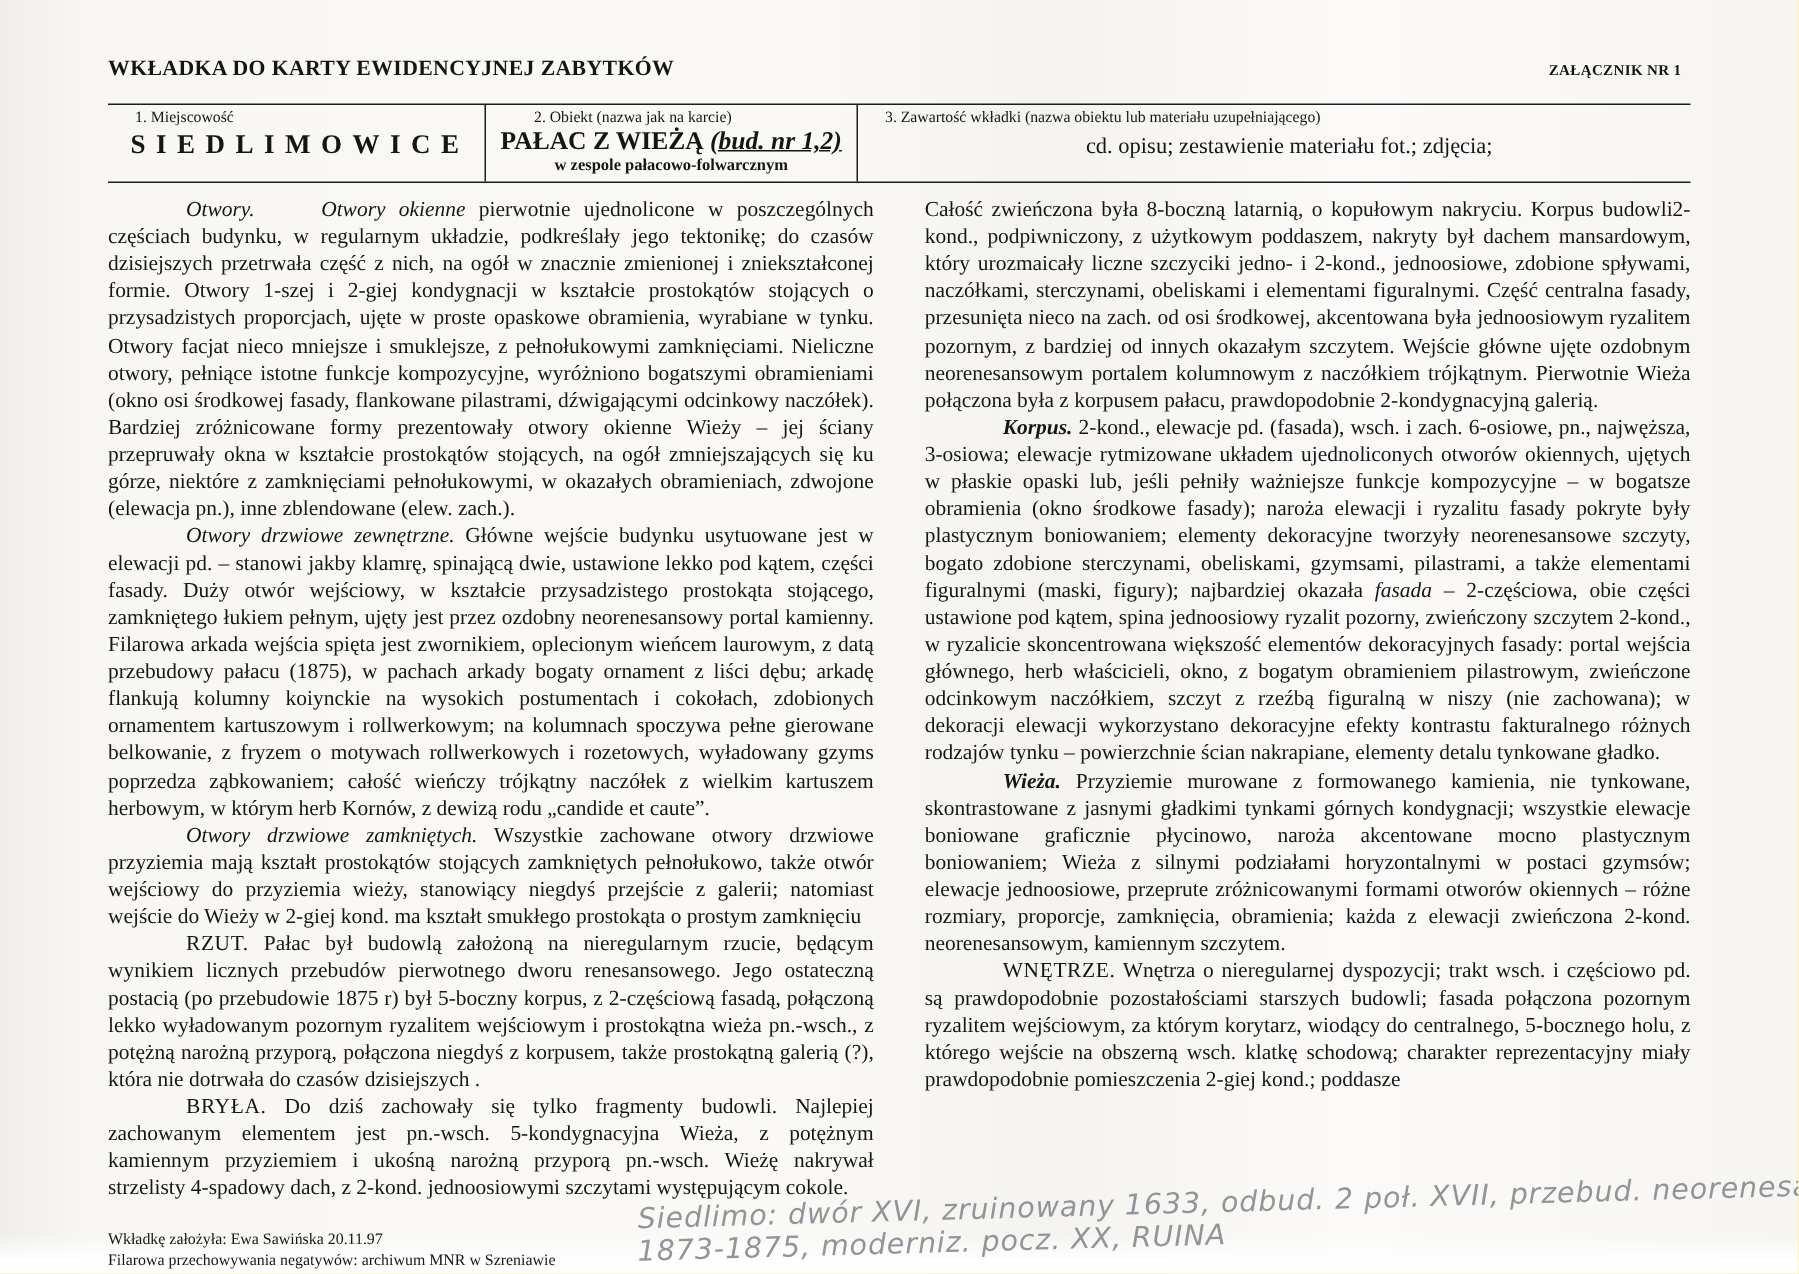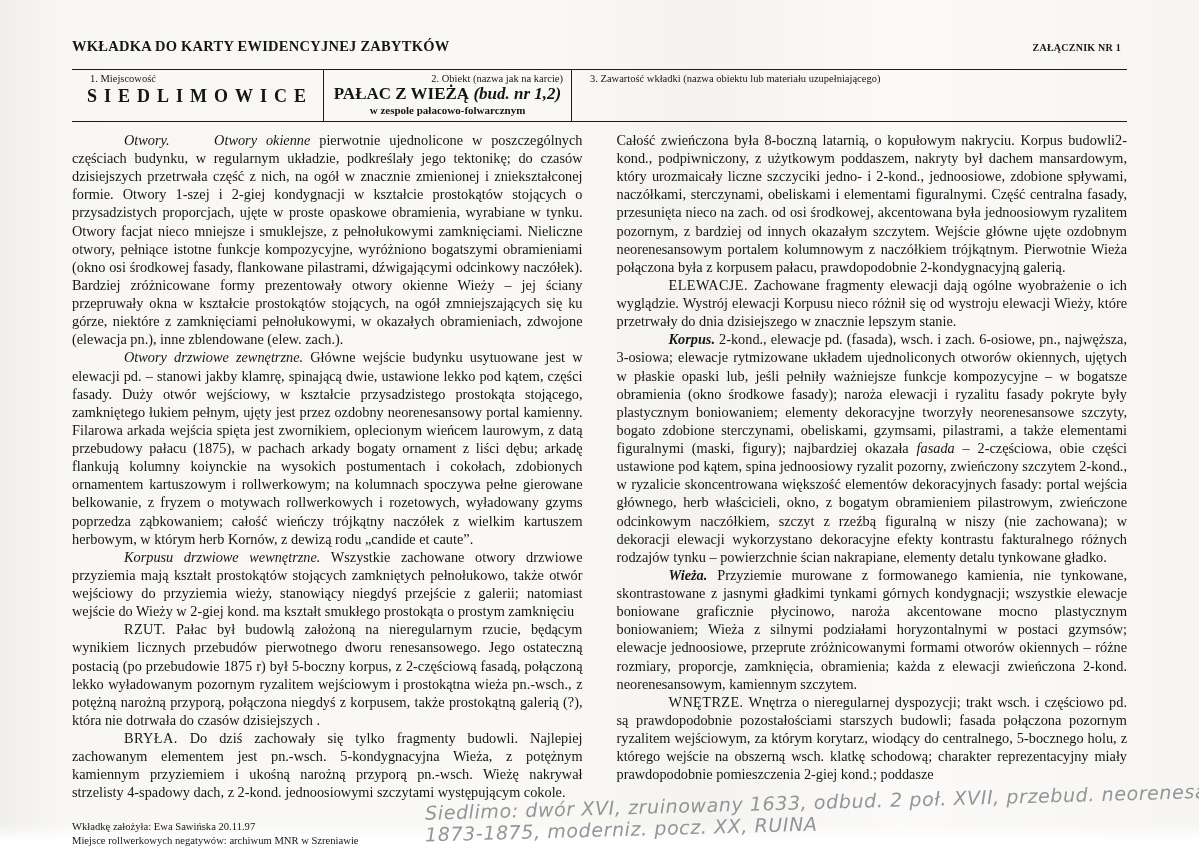--- a/index.html
+++ b/index.html
@@ -76,37 +76,37 @@
     box-sizing: border-box;
   }
   .idcell.c1 { width: 252px; border-right: 1.3px solid #1c1c1c; }
   .idcell.c2 { width: 248px; border-right: 1.3px solid #1c1c1c; }
   .idcell.c3 { flex: 1; }
   .idlabel {
     font-size: 10.5px;
     line-height: 1.15;
     padding-left: 10px;
   }
-  .idlabel.center { text-align: right; padding-left: 24px; }
+  .idlabel.center { text-align: left; padding-left: 24px; }
   .idvalue-place {
     text-align: left;
     font-weight: bold;
     font-size: 18px;
     letter-spacing: 7px;
     margin-top: 1px;
     padding-left: 7px;
   }
   .idvalue-obj {
     text-align: center;
     font-weight: bold;
     font-size: 17px;
     line-height: 1.05;
     margin-top: 0px;
   }
-  .idvalue-obj .it { font-style: italic; }
+  .idvalue-obj .it { font-style: italic; text-decoration: underline; }
   .idvalue-obj-sub {
     text-align: center;
     font-weight: bold;
     font-size: 11px;
     margin-top: 1px;
   }
   .idvalue-content {
     text-align: center;
     font-size: 15px;
     margin-top: 5px;
@@ -182,53 +182,53 @@
       </div>
 
       <div class="idcell c2">
         <div class="idlabel center">2. Obiekt (nazwa jak na karcie)</div>
         <div class="idvalue-obj"><span>PAŁAC Z WIEŻĄ </span><span class="it">(bud. nr 1,2)</span></div>
         <div class="idvalue-obj-sub">w zespole pałacowo-folwarcznym</div>
       </div>
 
       <div class="idcell c3">
         <div class="idlabel">3. Zawartość wkładki (nazwa obiektu lub materiału uzupełniającego)</div>
+        <div class="idvalue-content">cd. opisu; zestawienie materiału fot.; zdjęcia;</div>
       </div>
 
     </div>
 
     <div class="columns">
 
       <div class="col">
         <p class="ind"><span class="run-i">Otwory.</span>&nbsp;&nbsp;&nbsp;&nbsp;&nbsp;<span class="run-i">Otwory okienne</span><span> pierwotnie ujednolicone w poszczególnych częściach budynku, w regularnym układzie, podkreślały jego tektonikę; do czasów dzisiejszych przetrwała część z nich, na ogół w znacznie zmienionej i zniekształconej formie. Otwory 1-szej i 2-giej kondygnacji w kształcie prostokątów stojących o przysadzistych proporcjach, ujęte w proste opaskowe obramienia, wyrabiane w tynku. Otwory facjat nieco mniejsze i smuklejsze, z pełnołukowymi zamknięciami. Nieliczne otwory, pełniące istotne funkcje kompozycyjne, wyróżniono bogatszymi obramieniami (okno osi środkowej fasady, flankowane pilastrami,  dźwigającymi odcinkowy naczółek). Bardziej zróżnicowane formy prezentowały otwory okienne Wieży –  jej ściany przepruwały okna w kształcie prostokątów stojących, na ogół zmniejszających się ku górze, niektóre z zamknięciami pełnołukowymi, w okazałych obramieniach, zdwojone (elewacja pn.), inne zblendowane (elew. zach.).</span></p>
 
         <p class="ind"><span class="run-i">Otwory drzwiowe zewnętrzne.</span><span> Główne wejście budynku usytuowane jest w elewacji pd. – stanowi jakby klamrę, spinającą dwie, ustawione lekko pod kątem, części fasady. Duży otwór wejściowy, w kształcie przysadzistego prostokąta stojącego, zamkniętego łukiem pełnym, ujęty jest przez ozdobny neorenesansowy portal kamienny.  Filarowa arkada wejścia spięta jest zwornikiem, oplecionym wieńcem laurowym, z datą przebudowy pałacu (1875), w pachach arkady bogaty ornament z liści dębu; arkadę flankują kolumny koiynckie na wysokich postumentach i cokołach, zdobionych ornamentem kartuszowym i rollwerkowym; na kolumnach spoczywa pełne gierowane belkowanie, z fryzem o motywach rollwerkowych i rozetowych, wyładowany gzyms poprzedza ząbkowaniem; całość wieńczy trójkątny naczółek z wielkim kartuszem herbowym, w którym herb Kornów, z dewizą rodu „candide et caute”.</span></p>
 
-        <p class="ind"><span class="run-i">Korpusu drzwiowe wewnętrzne.</span><span> Wszystkie zachowane otwory drzwiowe przyziemia mają kształt prostokątów stojących zamkniętych pełnołukowo, także otwór wejściowy do przyziemia wieży, stanowiący niegdyś przejście z galerii; natomiast wejście do Wieży w 2-giej kond. ma kształt smukłego prostokąta o prostym zamknięciu</span></p>
+        <p class="ind"><span class="run-i">Otwory drzwiowe zamkniętych.</span><span> Wszystkie zachowane otwory drzwiowe przyziemia mają kształt prostokątów stojących zamkniętych pełnołukowo, także otwór wejściowy do przyziemia wieży, stanowiący niegdyś przejście z galerii; natomiast wejście do Wieży w 2-giej kond. ma kształt smukłego prostokąta o prostym zamknięciu</span></p>
 
         <p class="ind"><span class="sp">RZUT.</span><span> Pałac był budowlą założoną na nieregularnym rzucie, będącym wynikiem licznych przebudów pierwotnego dworu renesansowego. Jego ostateczną postacią (po przebudowie 1875 r) był 5-boczny korpus, z 2-częściową fasadą, połączoną lekko wyładowanym pozornym ryzalitem wejściowym i prostokątna wieża pn.-wsch., z potężną narożną przyporą, połączona niegdyś z korpusem, także prostokątną galerią (?), która nie dotrwała do czasów dzisiejszych .</span></p>
 
         <p class="ind"><span class="sp">BRYŁA.</span><span> Do dziś zachowały się tylko fragmenty budowli. Najlepiej zachowanym elementem jest pn.-wsch. 5-kondygnacyjna Wieża, z potężnym kamiennym przyziemiem i ukośną narożną przyporą pn.-wsch. Wieżę nakrywał strzelisty 4-spadowy dach, z 2-kond. jednoosiowymi szczytami występującym cokole.</span></p>
       </div>
 
       <div class="col">
         <p>Całość zwieńczona była 8-boczną latarnią, o kopułowym nakryciu. Korpus budowli2-kond., podpiwniczony, z użytkowym poddaszem, nakryty był dachem mansardowym, który urozmaicały liczne szczyciki jedno- i 2-kond., jednoosiowe, zdobione spływami, naczółkami, sterczynami, obeliskami i elementami figuralnymi. Część centralna fasady, przesunięta nieco na zach. od osi środkowej, akcentowana była jednoosiowym ryzalitem pozornym, z bardziej od innych okazałym szczytem. Wejście główne ujęte ozdobnym neorenesansowym portalem kolumnowym z naczółkiem trójkątnym. Pierwotnie Wieża połączona była z korpusem pałacu, prawdopodobnie 2-kondygnacyjną galerią.</p>
 
-        <p class="ind"><span class="sp">ELEWACJE.</span><span> Zachowane fragmenty elewacji dają ogólne wyobrażenie o ich wyglądzie. Wystrój elewacji Korpusu nieco różnił się od wystroju elewacji Wieży, które przetrwały do dnia dzisiejszego w znacznie lepszym stanie.</span></p>
 
         <p class="ind"><span class="run-bi">Korpus.</span><span> 2-kond., elewacje pd. (fasada), wsch. i zach. 6-osiowe, pn., najwęższa, 3-osiowa; elewacje rytmizowane układem ujednoliconych otworów okiennych, ujętych w płaskie opaski lub, jeśli pełniły ważniejsze funkcje kompozycyjne – w bogatsze obramienia (okno środkowe fasady); naroża elewacji i ryzalitu fasady pokryte były plastycznym boniowaniem; elementy dekoracyjne tworzyły neorenesansowe szczyty, bogato zdobione sterczynami, obeliskami, gzymsami, pilastrami, a także elementami figuralnymi (maski, figury); najbardziej okazała </span><span class="run-i">fasada</span><span> – 2-częściowa, obie części ustawione pod kątem, spina jednoosiowy ryzalit pozorny, zwieńczony szczytem 2-kond., w ryzalicie skoncentrowana większość elementów dekoracyjnych fasady: portal wejścia głównego, herb właścicieli, okno, z bogatym obramieniem pilastrowym, zwieńczone odcinkowym naczółkiem, szczyt z rzeźbą figuralną w niszy (nie zachowana); w dekoracji elewacji wykorzystano dekoracyjne efekty kontrastu fakturalnego różnych rodzajów tynku – powierzchnie ścian nakrapiane, elementy detalu tynkowane gładko.</span></p>
 
         <p class="ind"><span class="run-bi">Wieża.</span><span>  Przyziemie murowane z formowanego kamienia, nie tynkowane, skontrastowane z jasnymi gładkimi tynkami górnych kondygnacji; wszystkie elewacje boniowane graficznie płycinowo, naroża akcentowane mocno plastycznym boniowaniem; Wieża z silnymi podziałami horyzontalnymi w postaci gzymsów; elewacje jednoosiowe, przeprute zróżnicowanymi formami otworów okiennych – różne rozmiary, proporcje, zamknięcia, obramienia; każda z elewacji zwieńczona 2-kond. neorenesansowym, kamiennym szczytem.</span></p>
 
         <p class="ind"><span class="sp">WNĘTRZE.</span><span> Wnętrza o nieregularnej dyspozycji; trakt wsch. i częściowo pd. są prawdopodobnie pozostałościami starszych budowli; fasada połączona pozornym ryzalitem wejściowym, za którym korytarz, wiodący do centralnego, 5-bocznego holu, z którego wejście na obszerną wsch. klatkę schodową; charakter reprezentacyjny miały prawdopodobnie pomieszczenia 2-giej kond.; poddasze</span></p>
       </div>
 
     </div>
   </div>
 
   <div class="footer">
     <div>Wkładkę założyła: Ewa Sawińska   20.11.97</div>
-    <div>Miejsce rollwerkowych negatywów: archiwum MNR w Szreniawie</div>
+    <div>Filarowa przechowywania negatywów: archiwum MNR w Szreniawie</div>
   </div>
 
   <div class="handwriting hw1">Siedlimo: dwór XVI, zruinowany 1633, odbud. 2 poł. XVII, przebud. neorenesansowe</div>
   <div class="handwriting hw2">1873-1875, moderniz. pocz. XX, RUINA</div>
 </div>
 
 </body></html>

